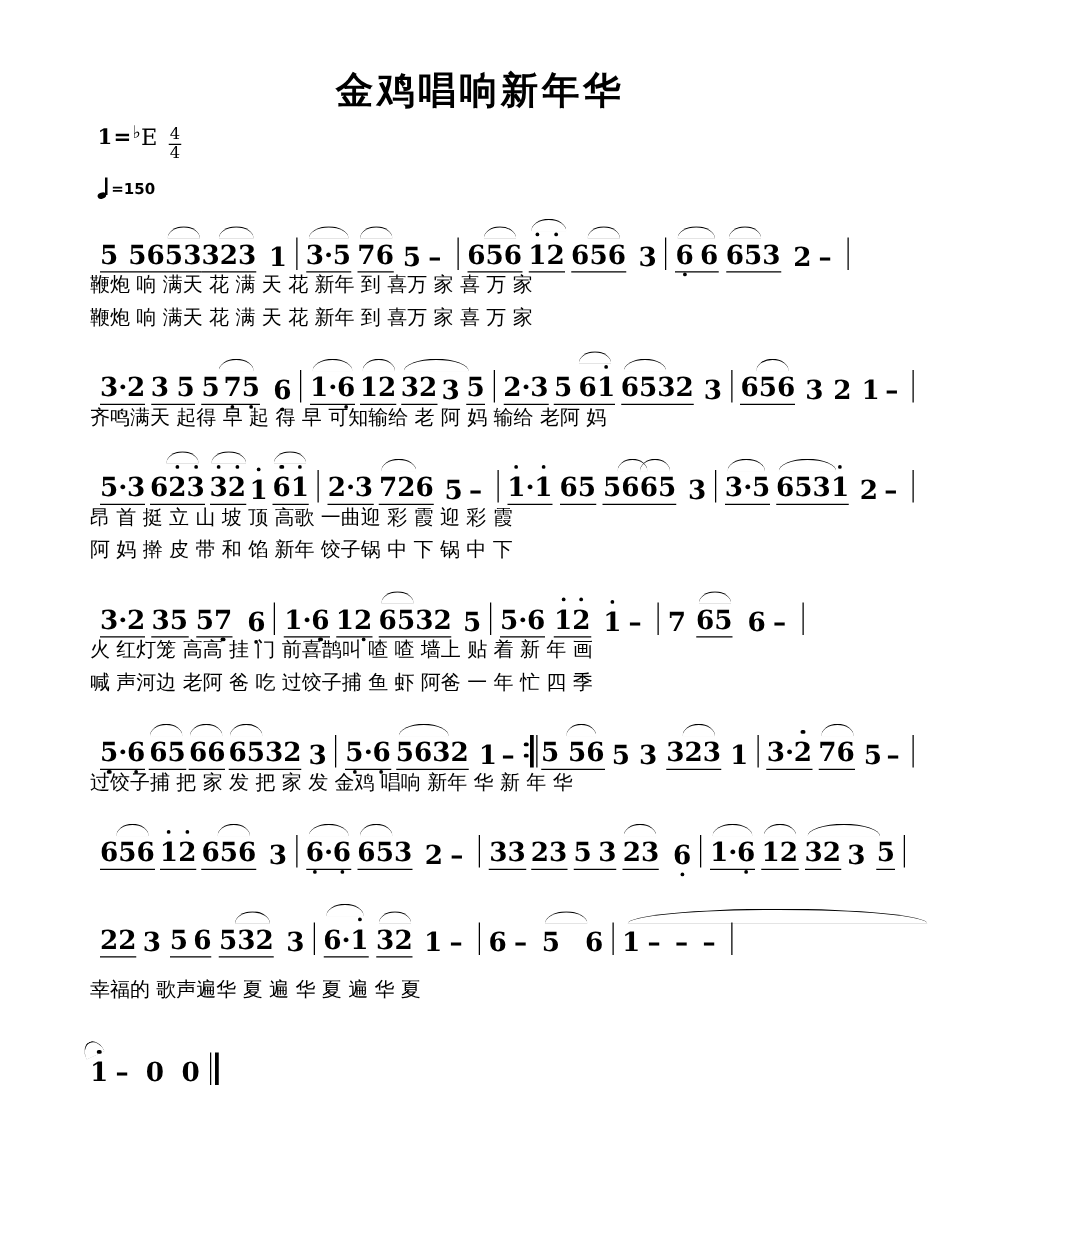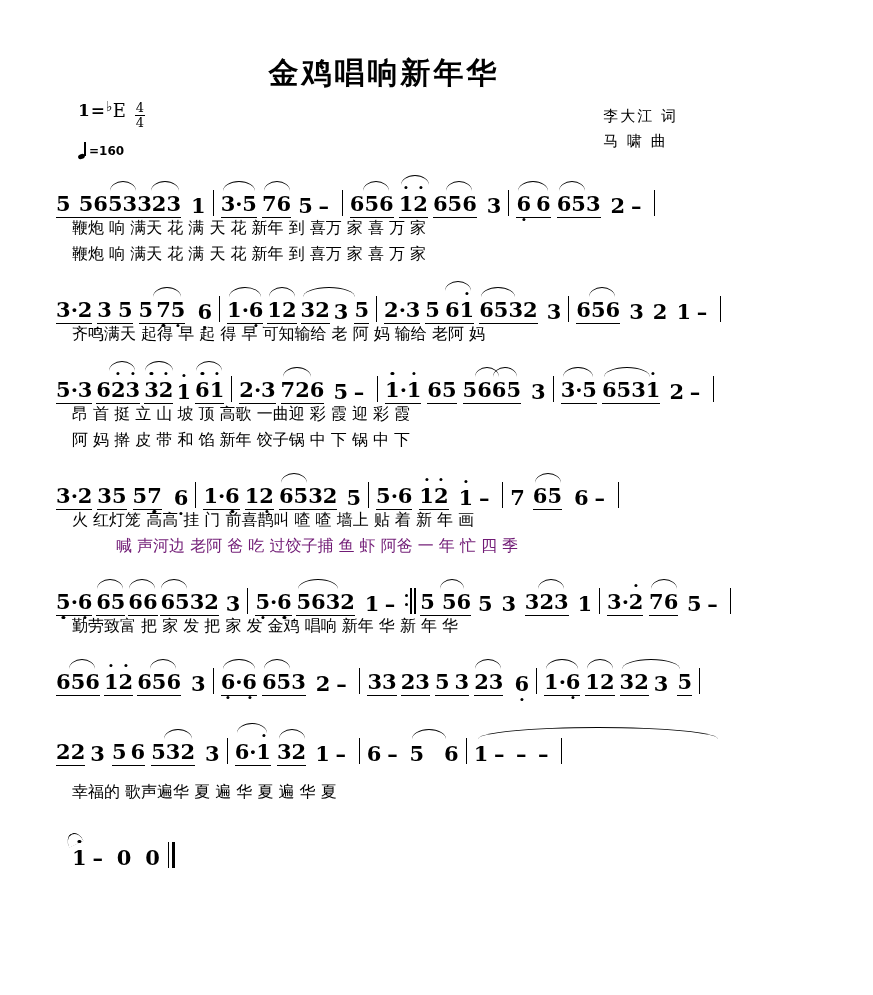--- a/index.html
+++ b/index.html
@@ -116,21 +116,21 @@
     font-size: 15px;
     line-height: 1.65;
     letter-spacing: 2px;
   }
   .credits div { white-space: pre; }
 
   
   .system {
     position: relative;
     margin: 0 0 0 0;
-    padding-left: 56px;
+    padding-left: 80px;
     padding-right: 30px;
   }
   .noterow {
     position: relative;
     height: 46px;
     display: flex;
     align-items: flex-end;
     font-family: "DejaVu Serif", "Liberation Serif", serif;
     font-size: 21px;
     font-weight: bold;
@@ -140,21 +140,21 @@
     position: relative;
     display: flex;
     align-items: flex-start;
     font-family: "DejaVu Sans", "Liberation Sans", sans-serif;
     font-size: 16px;
     white-space: nowrap;
     height: 26px;
     padding-left: 72px;
     letter-spacing: 0px;
   }
-  .lyricrow.faint { color: #701a75; margin-left: 44px; }
+  .lyricrow.faint { color: #000000; }
 
   
   .n {
     position: relative;
     display: inline-block;
     text-align: center;
     line-height: 1;
     padding-bottom: 2px;
   }
   .n .glyph { position: relative; display: inline-block; }
@@ -264,26 +264,22 @@
         <span class="eq">=</span>
         <span class="flat">♭</span>
         <span class="keyname">E</span>
         <span class="timesig">
           <span class="num">4</span>
           <span class="den">4</span>
         </span>
       </div>
       <div class="tempoline">
         <span class="quarter-note"></span>
-        <span>=160</span>
+        <span>=150</span>
       </div>
-    </div>
-    <div class="credits">
-      <div>李大江 词</div>
-      <div>马 啸 曲</div>
     </div>
   </div>
 
   <div class="system">
     <div class="noterow">
       <span class="grp beam1"><span class="n"><span class="glyph">5</span></span><span class="sp" style="width:8px"></span><span class="n"><span class="glyph">5</span></span><span class="n"><span class="glyph">6</span></span></span>
       <span class="grp beam1" style="position:relative"><span class="slur" style="left:2px;top:-10px;width:26px"></span><span class="n"><span class="glyph">5</span></span><span class="n"><span class="glyph">3</span></span></span>
       <span class="grp beam1" style="position:relative"><span class="n"><span class="glyph">3</span></span><span class="slur" style="left:14px;top:-10px;width:28px"></span><span class="n"><span class="glyph">2</span></span><span class="n"><span class="glyph">3</span></span></span>
       <span class="sp" style="width:10px"></span>
         <span class="n">1</span>
@@ -474,21 +470,21 @@
       <span class="bar"></span>
       <span class="grp beam1"><span class="n"><span class="glyph">3</span></span><span class="dot-aug">·</span><span class="n up"><span class="glyph">2</span></span></span>
       <span class="sp" style="width:6px"></span>
       <span class="grp beam1" style="position:relative"><span class="slur" style="left:2px;top:-10px;width:26px"></span><span class="n"><span class="glyph">7</span></span><span class="n"><span class="glyph">6</span></span></span>
       <span class="sp" style="width:9px"></span>
         <span class="n">5</span>
       <span class="dash">–</span>
       <span class="bar"></span>
     </div>
   </div>
-  <div class="lyricrow">勤劳致富 把 家 发 把 家 发      金鸡 唱响 新年 华 新 年 华</div>
+  <div class="lyricrow">过饺子捕 把 家 发 把 家 发      金鸡 唱响 新年 华 新 年 华</div>
 
   <div class="spacer-sm"></div>
 
   <div class="system">
     <div class="noterow">
       <span class="grp beam1" style="position:relative"><span class="n"><span class="glyph">6</span></span><span class="slur" style="left:13px;top:-10px;width:26px"></span><span class="n"><span class="glyph">5</span></span><span class="n"><span class="glyph">6</span></span></span>
       <span class="sp" style="width:4px"></span>
       <span class="grp beam1"><span class="n up"><span class="glyph">1</span></span><span class="n up"><span class="glyph">2</span></span></span>
       <span class="sp" style="width:4px"></span>
       <span class="grp beam1" style="position:relative"><span class="n"><span class="glyph">6</span></span><span class="slur" style="left:13px;top:-10px;width:26px"></span><span class="n"><span class="glyph">5</span></span><span class="n"><span class="glyph">6</span></span></span>

